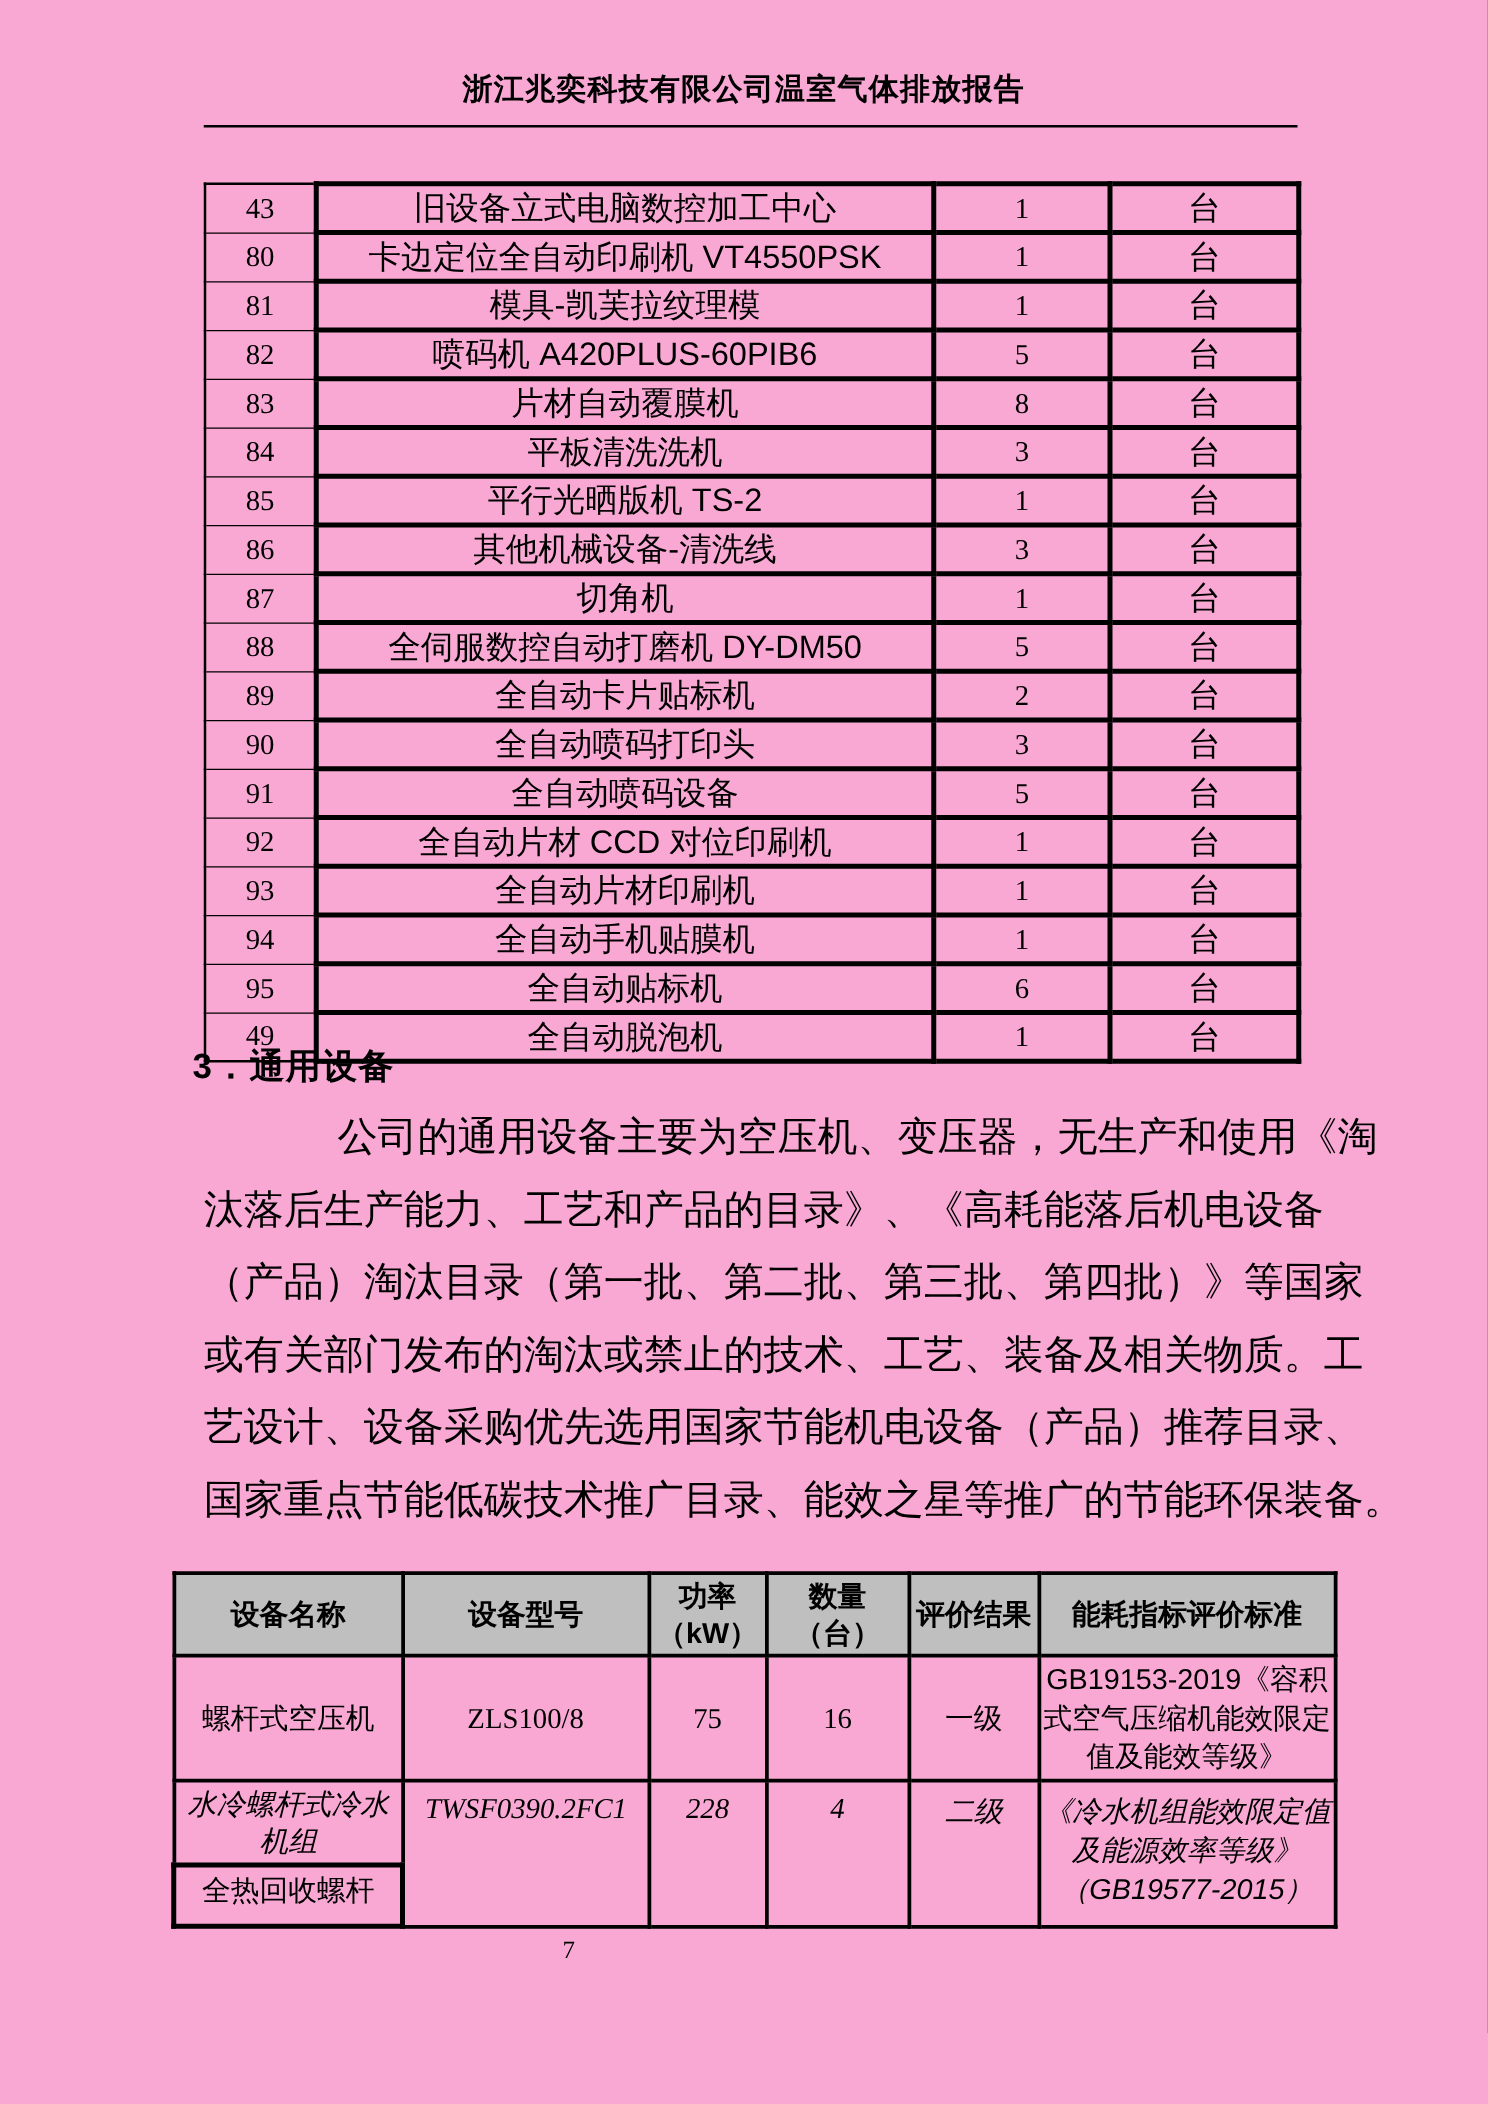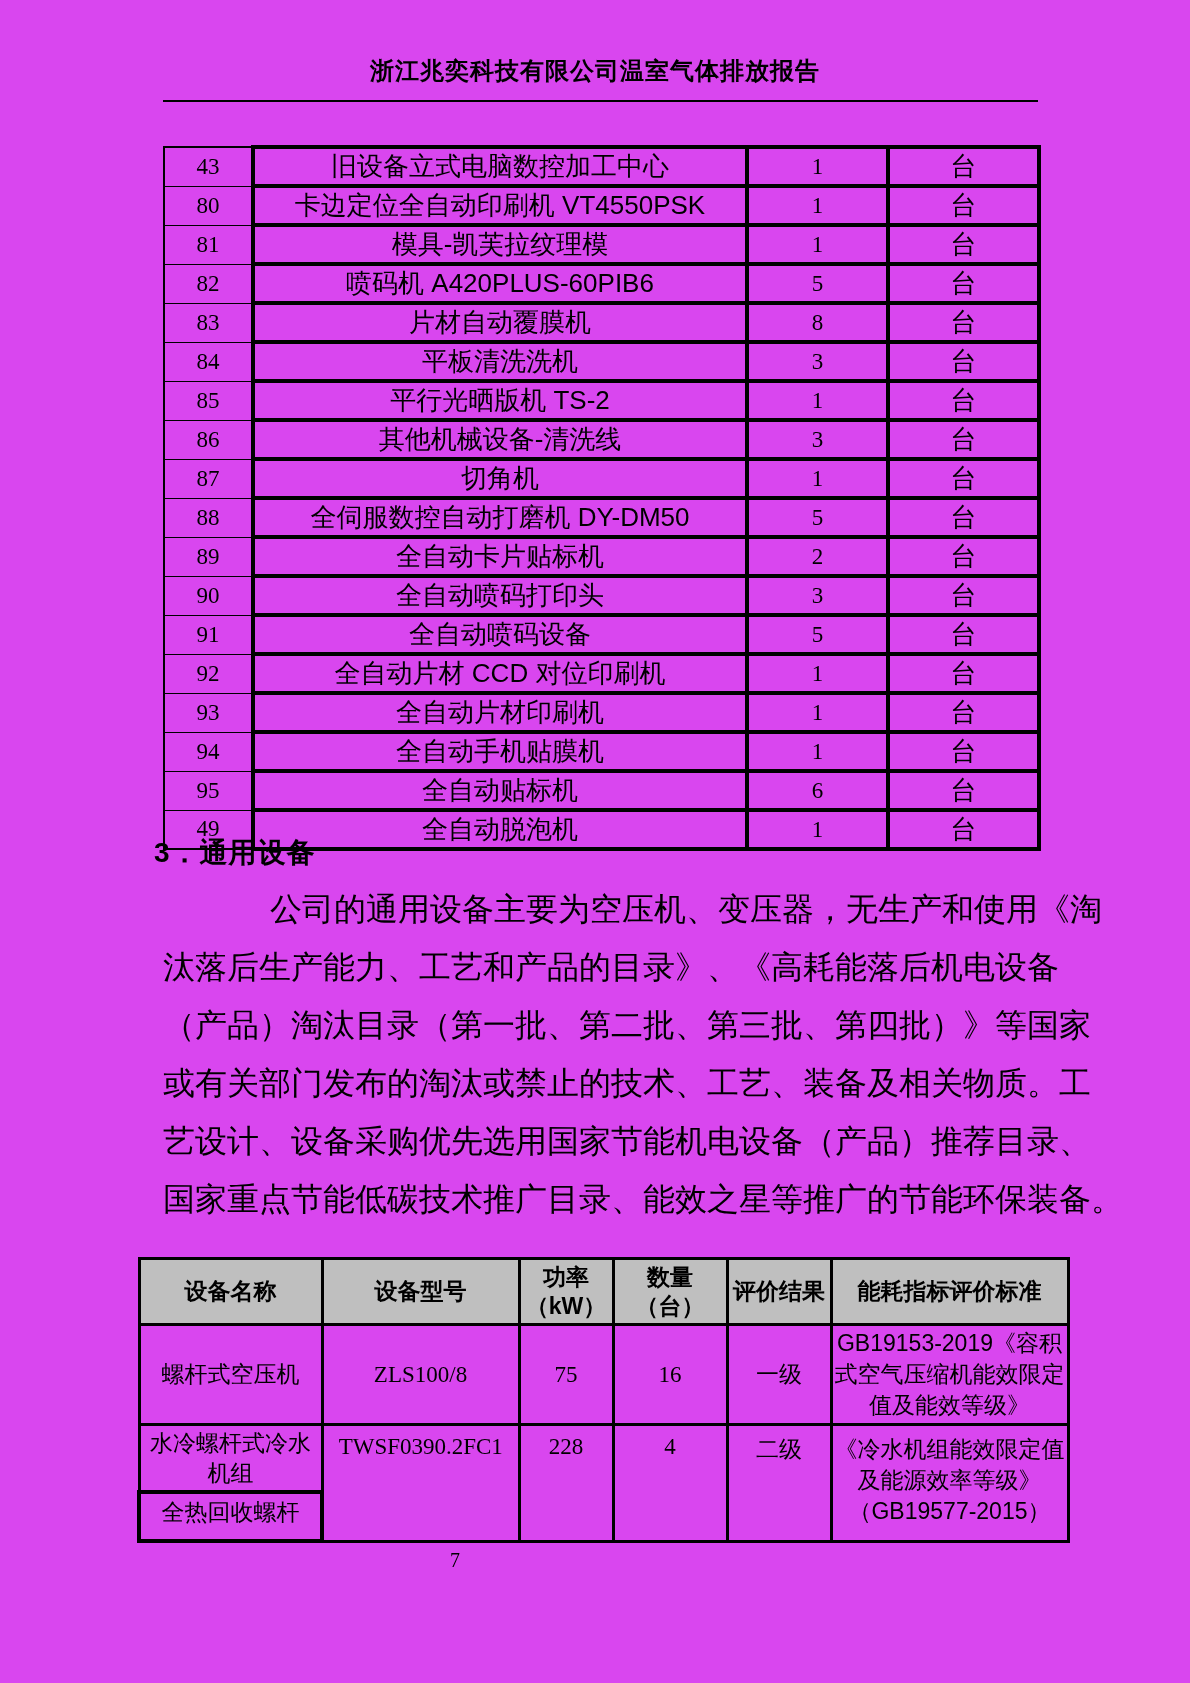--- a/index.html
+++ b/index.html
@@ -1,21 +1,21 @@
 <!DOCTYPE html>
 <html style="--header-bg: #bfbfbf;"><head>
 <meta charset="utf-8">
 <style>
   * { margin:0; padding:0; box-sizing:border-box; }
   html,body { background:#888; }
   .page {
     position:relative;
     width:1190px; height:1683px;
     margin:0 auto;
-    background:#d946ef;
+    background:#f9a8d4;
     font-family:"Liberation Sans", sans-serif;
     color:#000;
     overflow:hidden;
   }
   .serif { font-family:"Liberation Serif", serif; }
 
   .doc-title {
     position:absolute; top:55px; left:0; width:100%;
     text-align:center; font-size:24px; font-weight:bold;
     letter-spacing:1px;
@@ -72,21 +72,21 @@
     border:3px solid #000;
     text-align:center; vertical-align:middle;
     font-size:23px; padding:2px;
   }
   table.bench th {
     background:var(--header-bg, #bfbfbf);
     font-weight:bold; white-space:pre-line; line-height:29px;
   }
   table.bench tr.hrow { height:66px; }
   table.bench tr.r1   { height:97px; }
-  table.bench tr.r2   { height:66px; }
+  table.bench tr.r2   { height:66px;font-style:italic; }
   table.bench tr.r3   { height:49px; }
   table.bench td.std  { line-height:31px; font-size:23px; }
   table.bench td.vtop { vertical-align:top; padding-top:8px; }
   table.bench td.name2 { line-height:30px; }
   table.bench td.name3 {
     border:4.5px solid #000; vertical-align:top; padding-top:3px;
   }
 
   .page-number {
     position:absolute; top:1549px; left:430px; width:50px;

